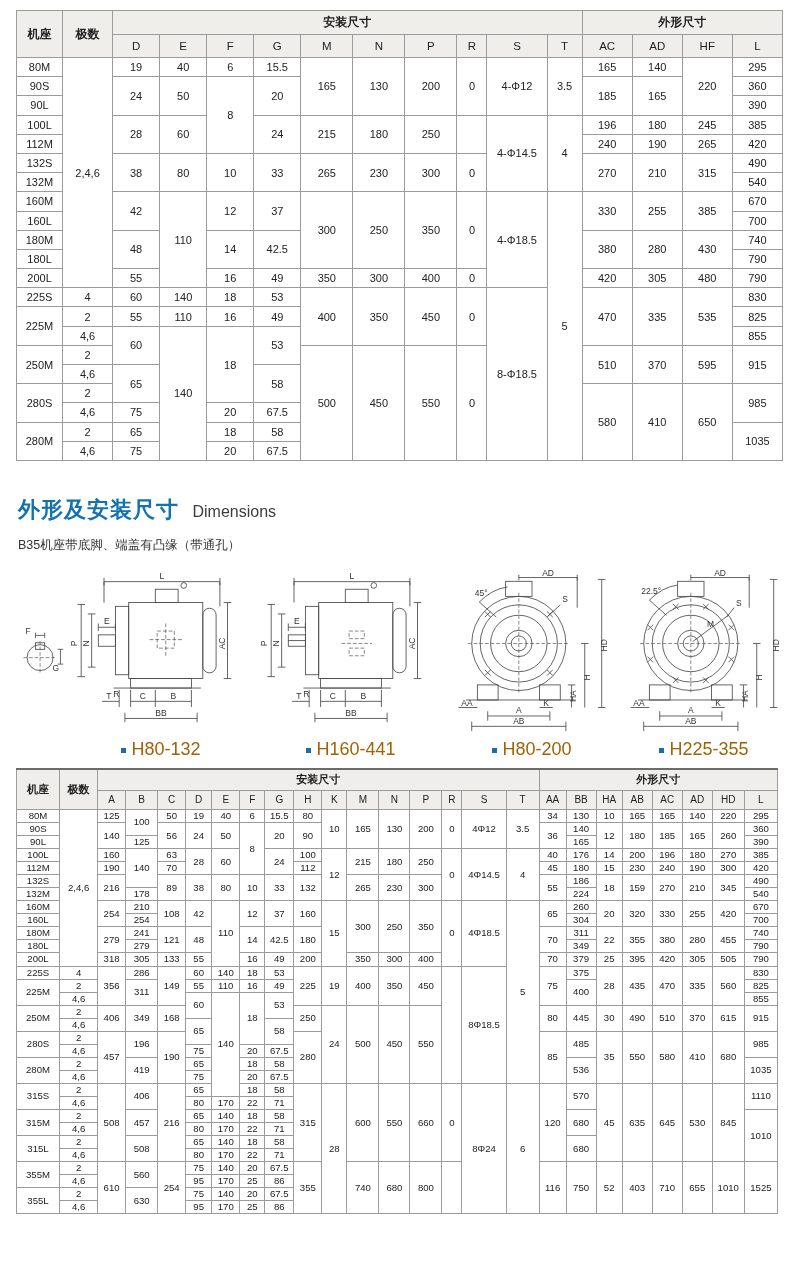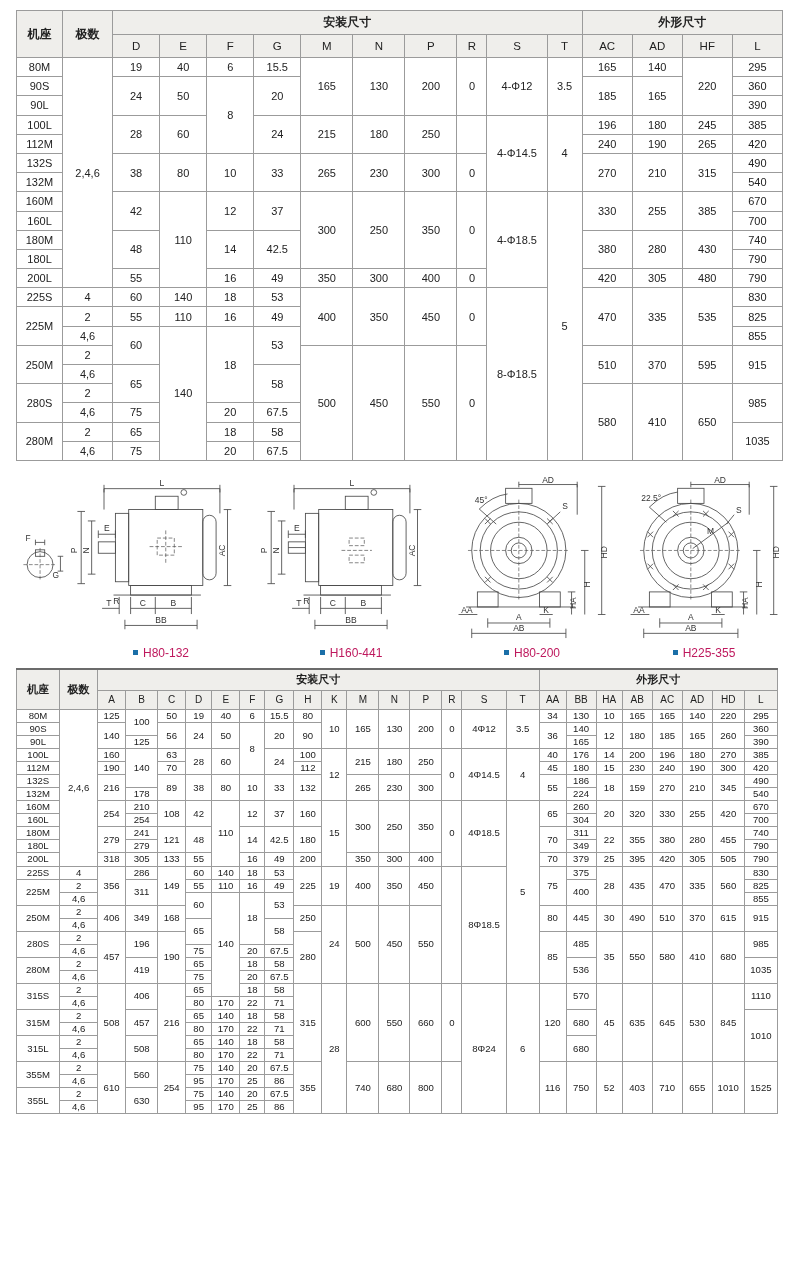--- a/index.html
+++ b/index.html
@@ -20,21 +20,21 @@
   .section-head{margin:34px 0 0 2px;}
   .h-zh{color:#1272b0;font-size:22px;font-weight:bold;letter-spacing:1px;}
   .h-en{color:#3c3c3c;font-size:16px;margin-left:9px;}
   .subtitle{margin:12px 0 0 2px;font-size:12.5px;color:#333;}
   
   .diagrams{margin-top:16px;display:flex;align-items:flex-start;}
   .dwrap{text-align:center;}
   .dg line,.dg rect,.dg circle,.dg path,.dg polyline{fill:none;stroke:#4a4a4a;stroke-width:0.9;}
   .dg .dash{stroke-dasharray:4 2;stroke-width:0.7;}
   .dg text{fill:#333;font-size:9px;text-anchor:middle;font-family:"Liberation Sans",sans-serif;}
-  .cap{color:#be185d;font-size:12px;margin-top:3px;white-space:nowrap;}
+  .cap{color:#a16207;font-size:18px;margin-top:3px;white-space:nowrap;}
   .cap .sq{display:inline-block;width:5px;height:5px;background:#1a6fa8;margin-right:5px;vertical-align:2px;}
   .shaft-wrap{margin-top:52px;}
 </style>
 </head>
 <body>
 
 <div class="page">
 
   <div id="top-table-host">
       <table class="dt t-top">
@@ -280,20 +280,25 @@
           <tr>
             <td rowspan="1">4,6</td>
             <td rowspan="1">75</td>
             <td rowspan="1">20</td>
             <td rowspan="1">67.5</td>
           </tr>
         </tbody>
       </table>
     </div>
 
+  <div class="section-head">
+    <span class="h-zh">外形及安装尺寸</span>
+    <span class="h-en">Dimensions</span>
+  </div>
+  <div class="subtitle">B35机座带底脚、端盖有凸缘（带通孔）</div>
 
   <div class="diagrams">
 
     <div class="dwrap shaft-wrap" style="width:50px">
       <svg class="dg" width="50" height="62" viewBox="0 0 54 66">
         <defs>
           <pattern id="hatch" width="4" height="4" patternUnits="userSpaceOnUse" patternTransform="rotate(45)">
             <line x1="0" y1="0" x2="0" y2="4" style="stroke:#555;stroke-width:1"></line>
           </pattern>
         </defs>

